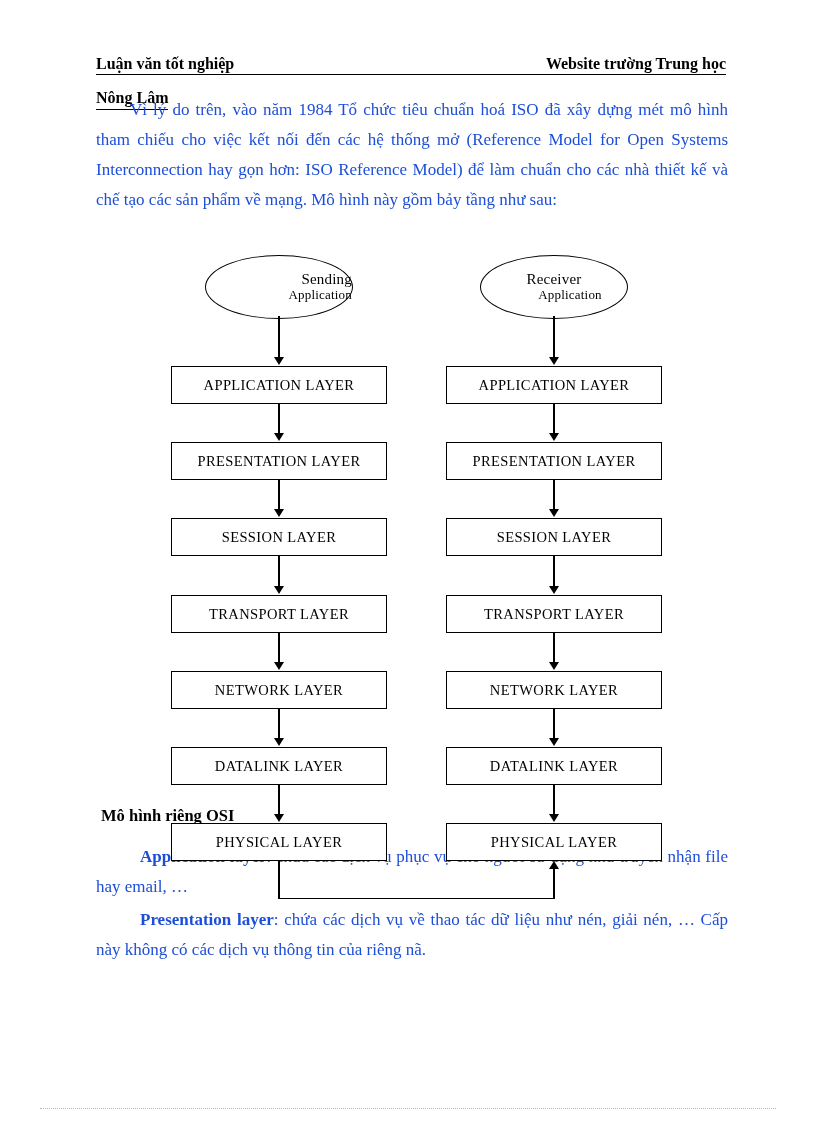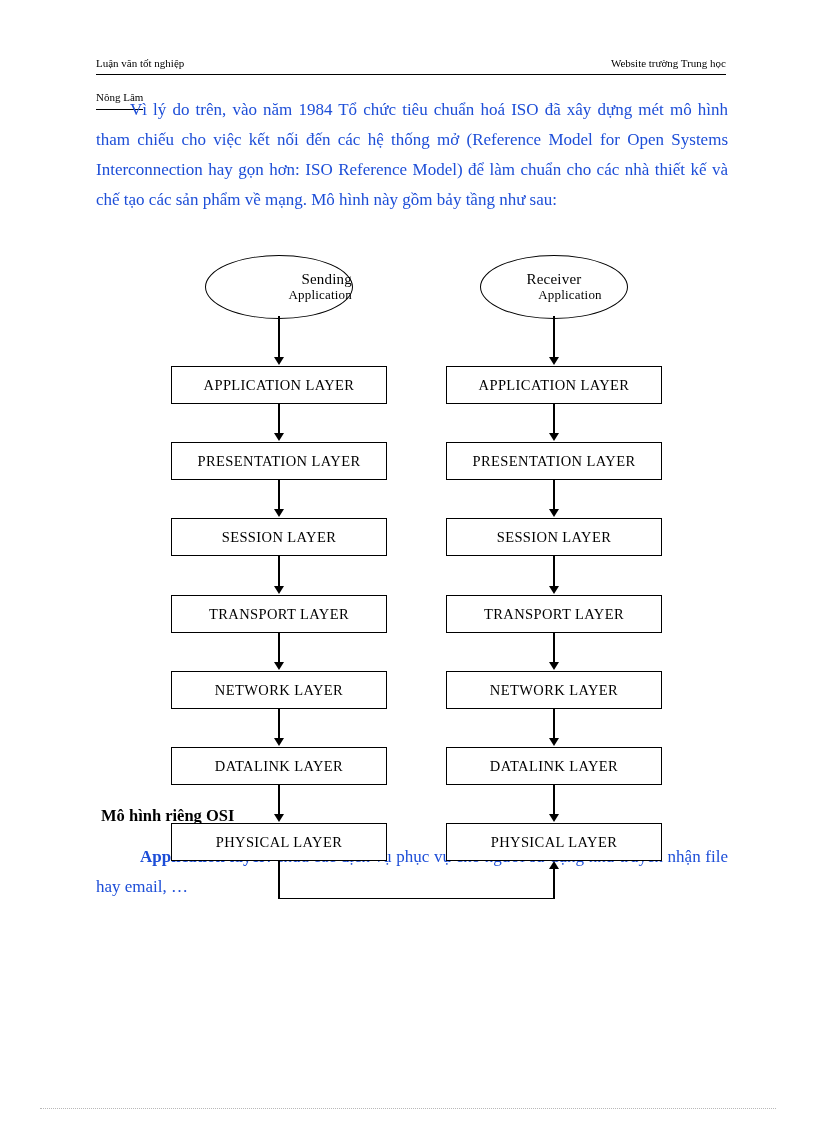--- a/index.html
+++ b/index.html
@@ -22,22 +22,22 @@
     width: 816px;
     height: 1123px;
   }
 
   
   .header {
     position: absolute;
     left: 96px;
     top: 52px;
     width: 630px;
-    font-weight: normal;
-    font-size: 11px;
+    font-weight: bold;
+    font-size: 16px;
     line-height: 23px;
   }
   .header-row {
     position: relative;
     display: block;
     border-bottom: 1.6px solid #000;
     width: 630px;
     height: 22px;
     white-space: nowrap;
   }
@@ -188,20 +188,21 @@
     </div>
     <div class="header-row2">Nông Lâm</div>
   </div>
 
   <div class="para p-intro">Vì lý do trên, vào năm 1984 Tổ chức tiêu chuẩn hoá ISO đã xây dựng mét mô hình tham chiếu cho việc kết nối đến các hệ thống mở (Reference Model for Open Systems Interconnection hay gọn hơn: ISO Reference Model) để làm chuẩn cho các nhà thiết kế và chế tạo các sản phẩm về mạng. Mô hình này gồm bảy tầng như sau:</div>
 
   <div class="fig-caption">Mô hình riêng OSI</div>
 
   <div class="para p-app"><b>Application layer</b><span>: chứa các dịch vụ phục vụ cho người sử dụng như truyền nhận file hay email, …</span></div>
 
+  <div class="para p-pres"><b>Presentation layer</b><span>: chứa các dịch vụ về thao tác dữ liệu như nén, giải nén, … Cấp này không có các dịch vụ thông tin của riêng nã.</span></div>
 
   <div class="diagram">
 
     <div class="ellipse" style="left:205px; top:255px; width:148px; height:64px;align-items:flex-end;">
       <span class="e-title">Sending</span>
       <span class="e-sub">Application</span>
     </div>
 
     <div class="ellipse" style="left:480px; top:255px; width:148px; height:64px;">
       <span class="e-title">Receiver</span>

